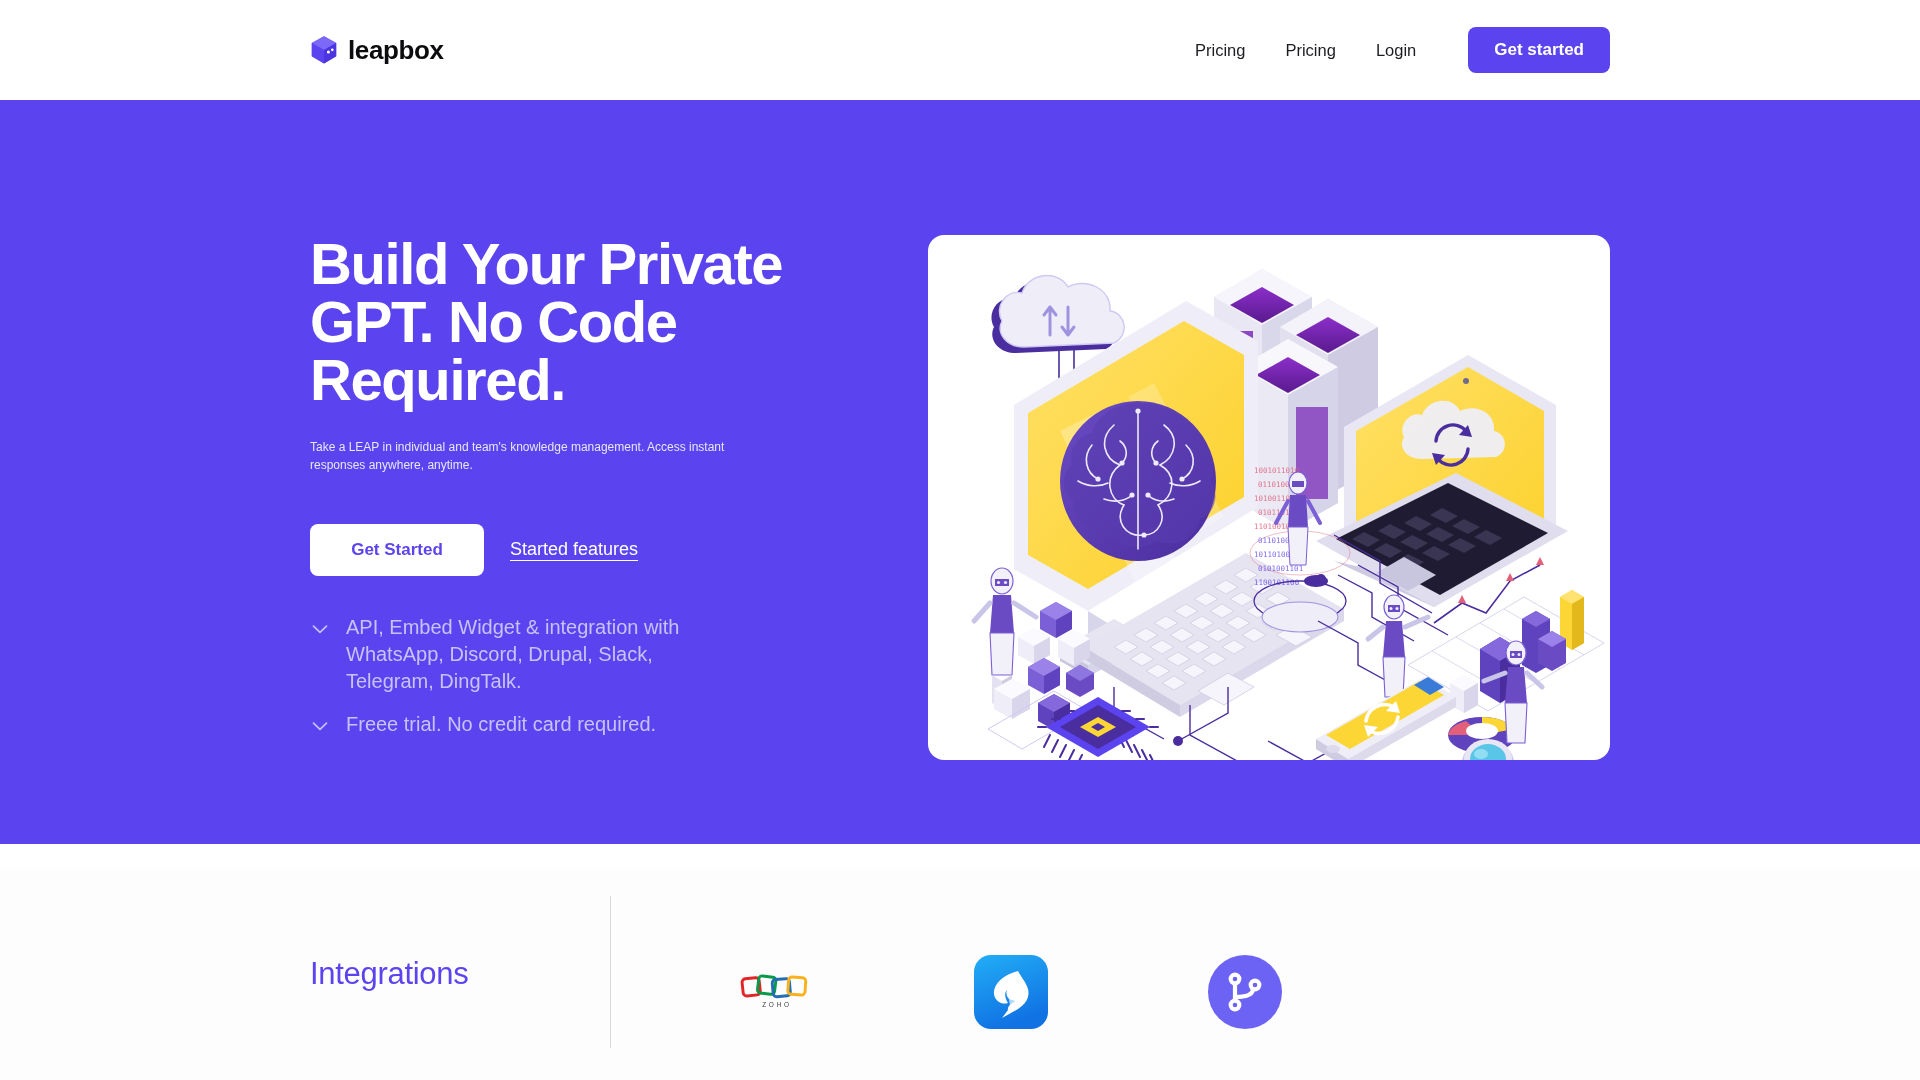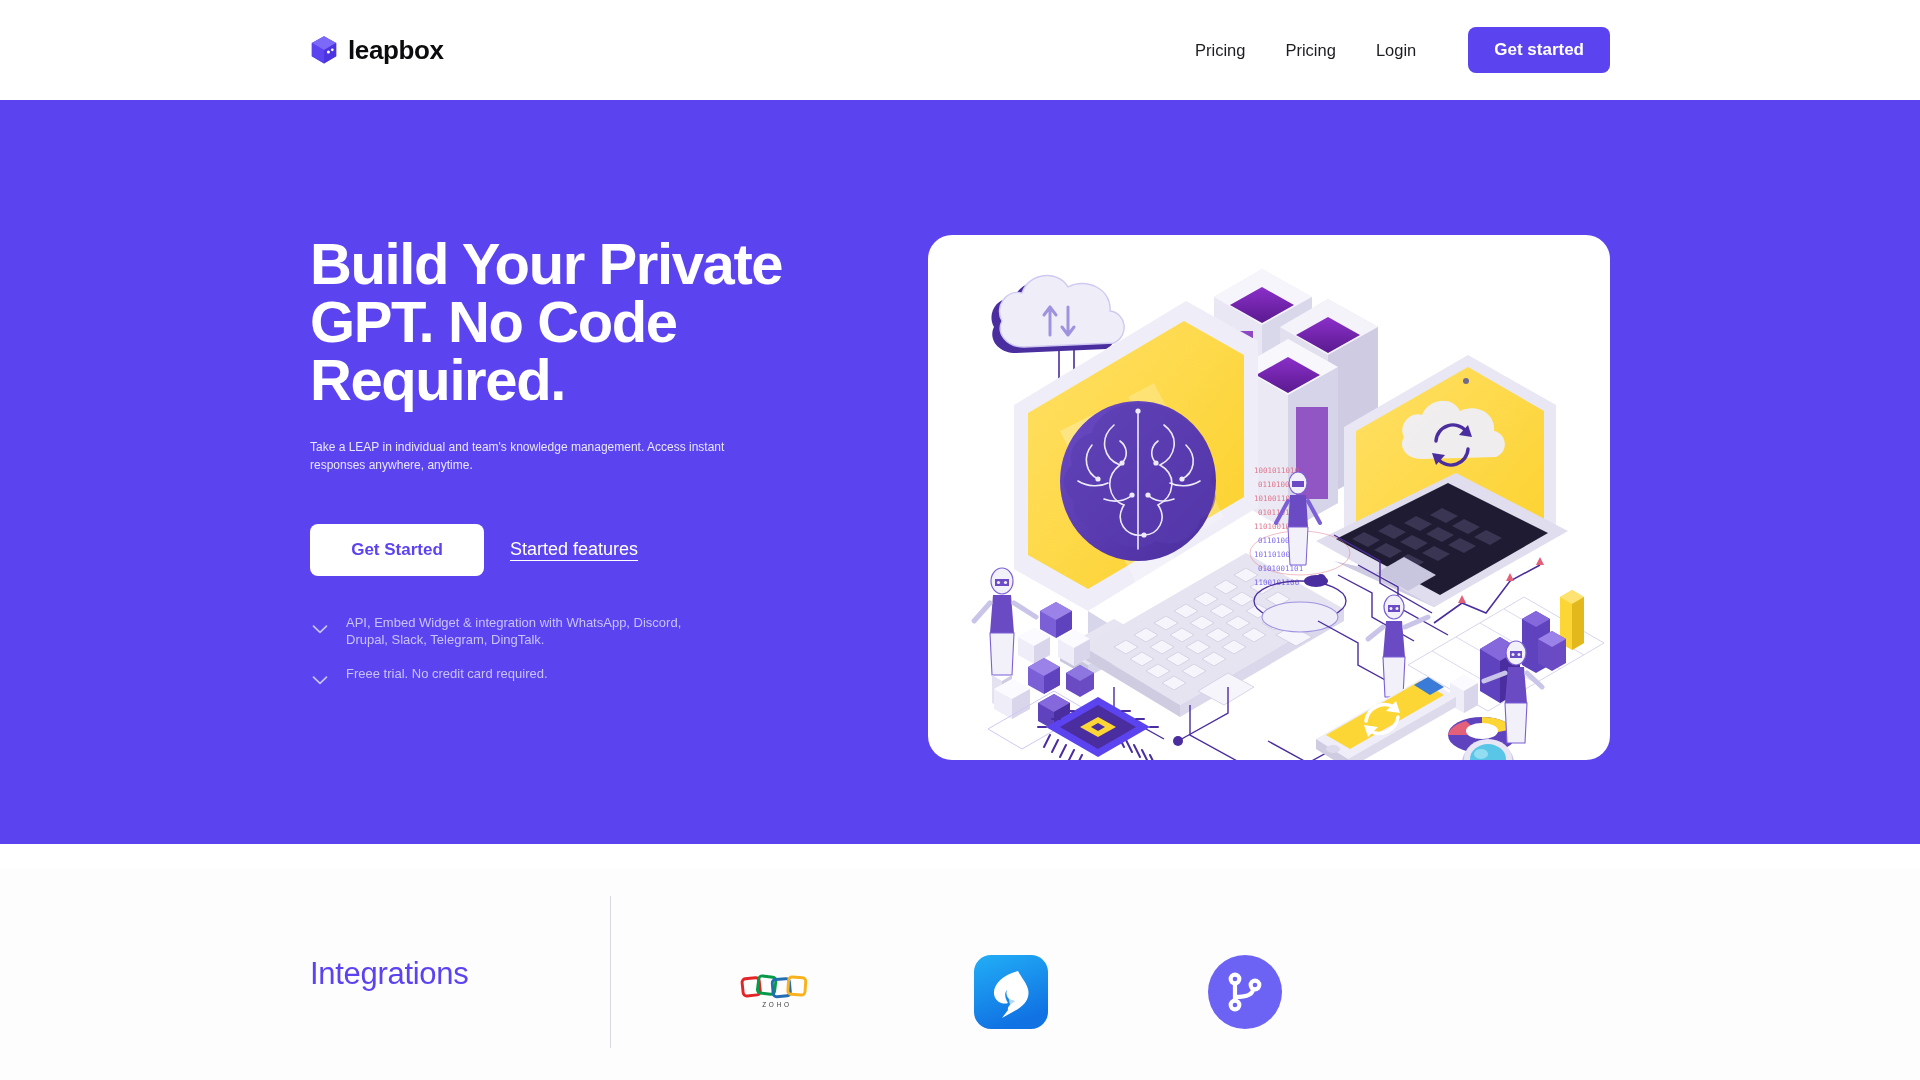--- a/index.html
+++ b/index.html
@@ -156,33 +156,33 @@
   .hero-checks { margin-top: 38px; }
   .check-row {
     display: flex;
     align-items: flex-start;
     gap: 16px;
     margin-bottom: 16px;
   }
   .check-row:last-child { margin-bottom: 0; }
   .check-icon { width: 20px; height: 20px; flex: none; margin-top: 5px; }
   .check-text {
-    font-size: 13px;
+    font-size: 20px;
     line-height: 1.35;
     color: #c9c2f8;
     max-width: 340px;
   }
 
   
   .hero-right { flex: 1; display: flex; justify-content: flex-end; }
   .illus-card {
     width: 682px;
     height: 525px;
     background: #ffffff;
-    border-radius: 24px;
+    border-radius: 16px;
     position: relative;
     overflow: hidden;
     flex: none;
   }
   .illus-card svg { display: block; width: 100%; height: 100%; }
 
   
   .integrations {
     background: #fdfdfe;
     height: 212px;

